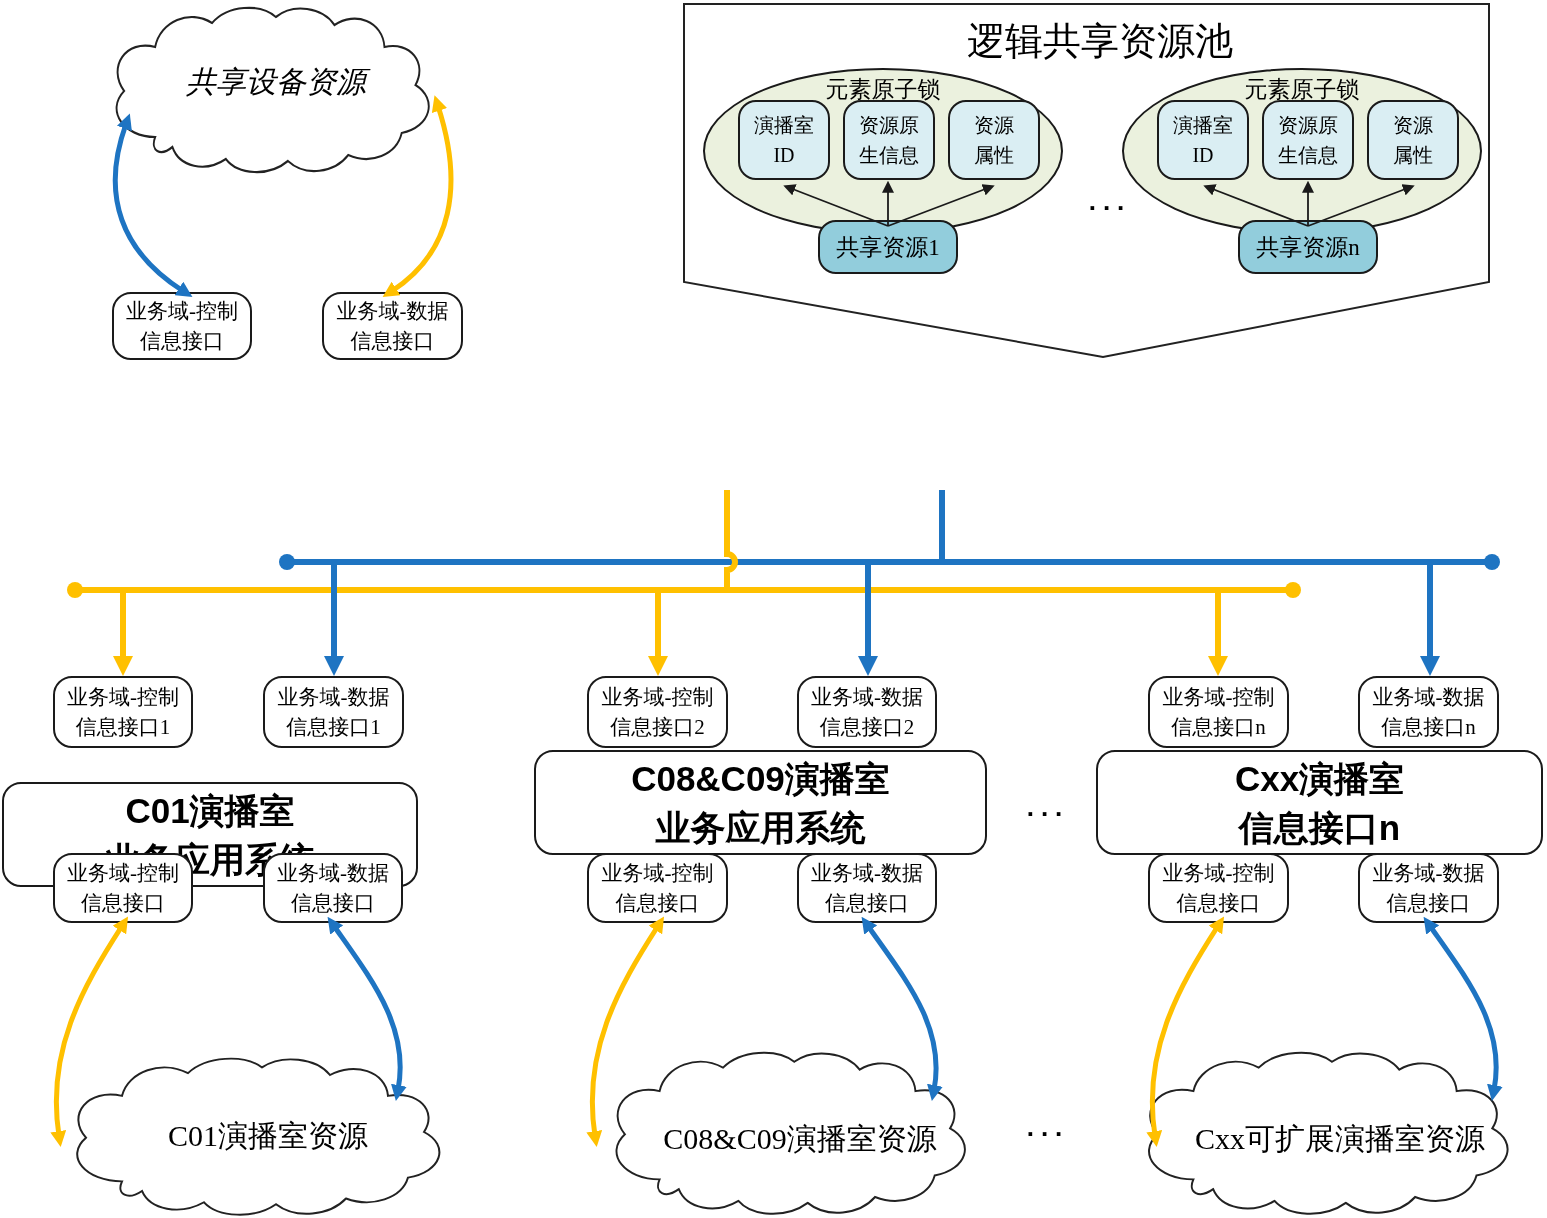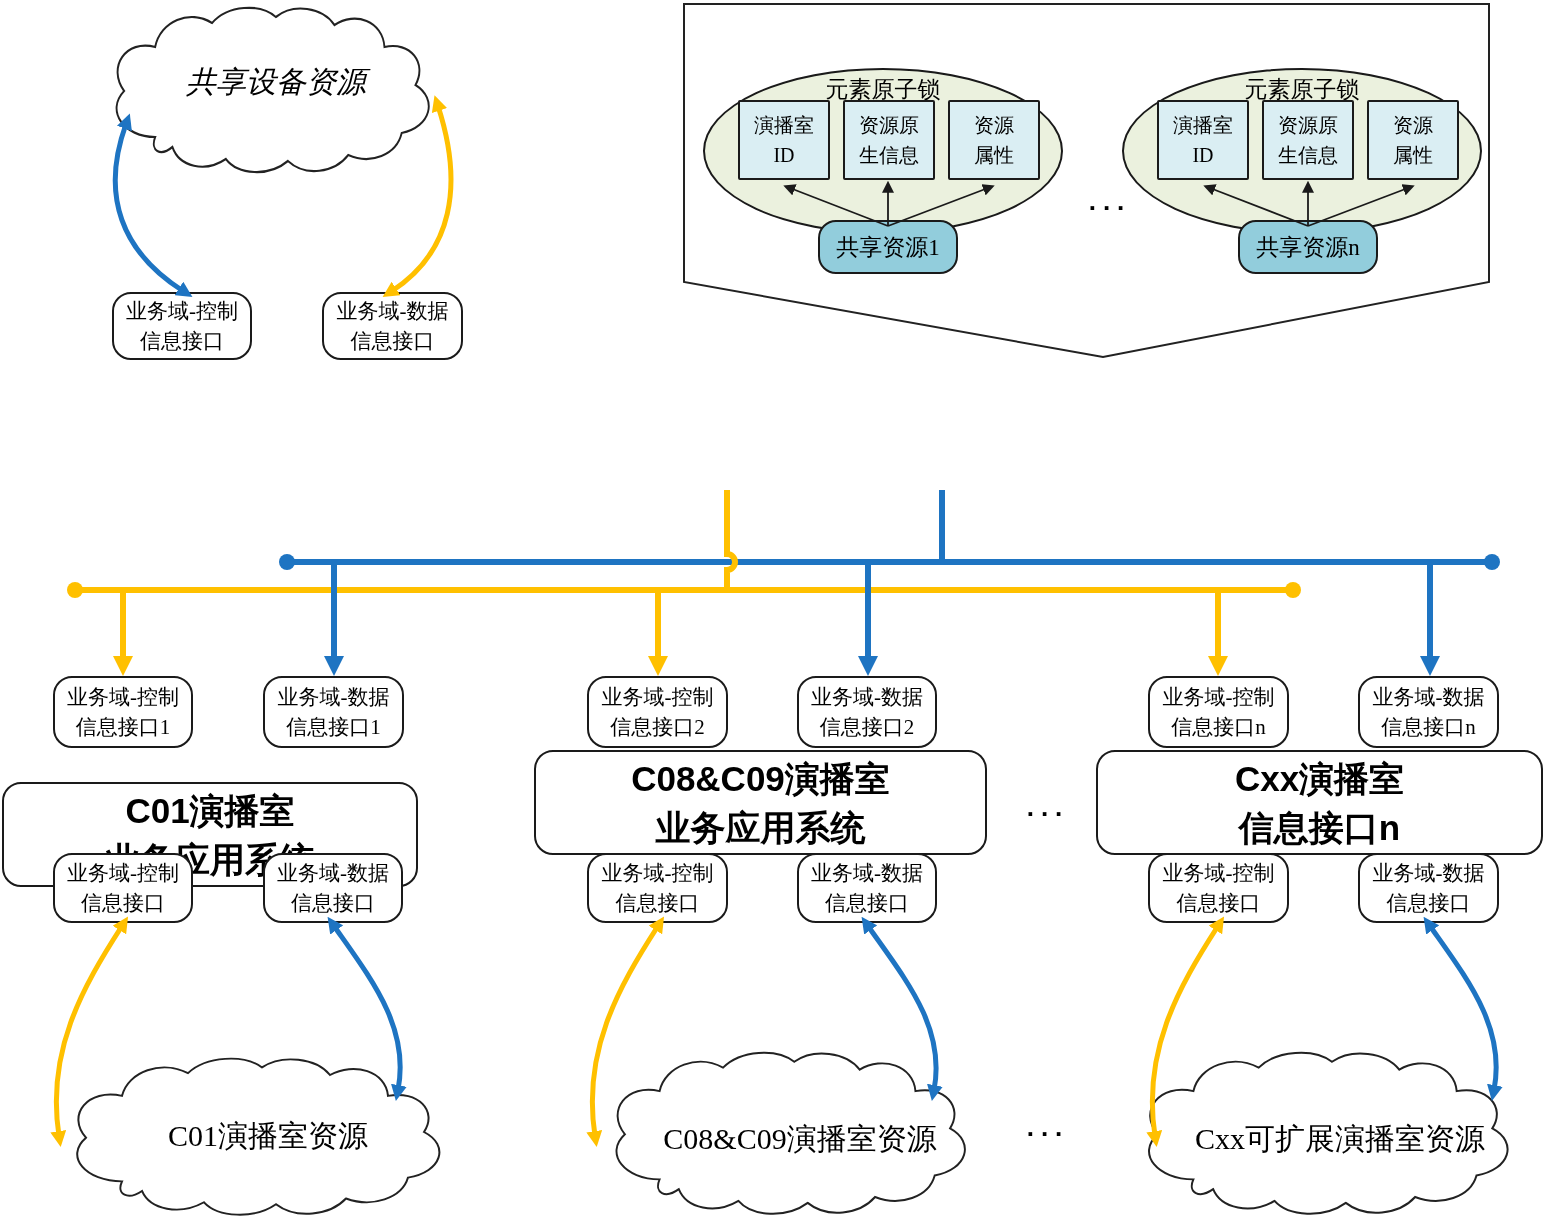--- a/index.html
+++ b/index.html
@@ -10,21 +10,21 @@
   #connectors{z-index:3;pointer-events:none;}
   .abs{position:absolute;box-sizing:border-box;z-index:2;}
   .t2{white-space:pre-line;border-radius:19px;}
   .ctr{display:flex;align-items:center;justify-content:center;text-align:center;}
   .iface{background:#fff;border:2px solid #1a1a1a;font-size:21px;line-height:1.45;}
   .sysbox{background:#fff;border:2px solid #1a1a1a;font-family:"Liberation Sans",sans-serif;
           font-weight:700;font-size:35px;line-height:1.4;}
   .bigbox{background:#fff;border:2px solid #1a1a1a;font-family:"Liberation Sans",sans-serif;
           font-weight:700;font-size:46px;}
   .ellipse{border:2px solid #1a1a1a;border-radius:50%;background:#EBF1DE;}
-  .attrbox{background:#DAEEF3;border:2px solid #1a1a1a;border-radius:2px;font-size:20px;line-height:1.5;}
+  .attrbox{background:#DAEEF3;border:2px solid #1a1a1a;border-radius:18px;font-size:20px;line-height:1.5;}
   .resbox{background:#92CDDC;border:2px solid #1a1a1a;border-radius:18px;font-size:23px;}
   .locklabel{font-size:23px;text-align:center;}
   .pooltitle{font-size:38px;text-align:center;}
   .cloudlabel{font-size:30px;text-align:center;}
   .dots{font-family:"Liberation Sans",sans-serif;font-weight:700;font-size:26px;letter-spacing:7px;text-align:center;}
 </style>
 </head>
 <body>
 
 <div id="stage">
@@ -43,20 +43,21 @@
     <use href="#cloudPath" transform="translate(1130,1050) scale(0.99,0.98)" fill="#fff" stroke="#222" stroke-width="2"></use>
   </svg>
 
   <div class="abs cloudlabel" style="left:126px;top:62px;width:300px;font-style:italic;">共享设备资源</div>
 
   <div class="abs iface ctr t2" style="left:112px;top:292px;width:140px;height:68px;">业务域-控制
 信息接口</div>
   <div class="abs iface ctr t2" style="left:322px;top:292px;width:141px;height:68px;">业务域-数据
 信息接口</div>
 
+  <div class="abs pooltitle" style="left:900px;top:16px;width:400px;">逻辑共享资源池</div>
 
   <div class="abs ellipse" style="left:703px;top:68px;width:360px;height:166px;"></div>
   <div class="abs ellipse" style="left:1122px;top:68px;width:360px;height:166px;"></div>
 
   <div class="abs locklabel" style="left:783px;top:74px;width:200px;">元素原子锁</div>
   <div class="abs locklabel" style="left:1202px;top:74px;width:200px;">元素原子锁</div>
 
   <div class="abs attrbox ctr t2" style="left:738px;top:100px;width:92px;height:80px;">演播室
 ID</div>
   <div class="abs attrbox ctr t2" style="left:843px;top:100px;width:92px;height:80px;">资源原

